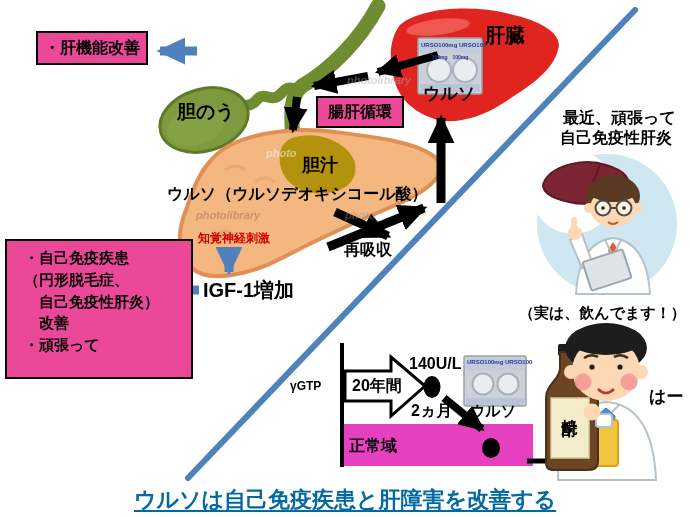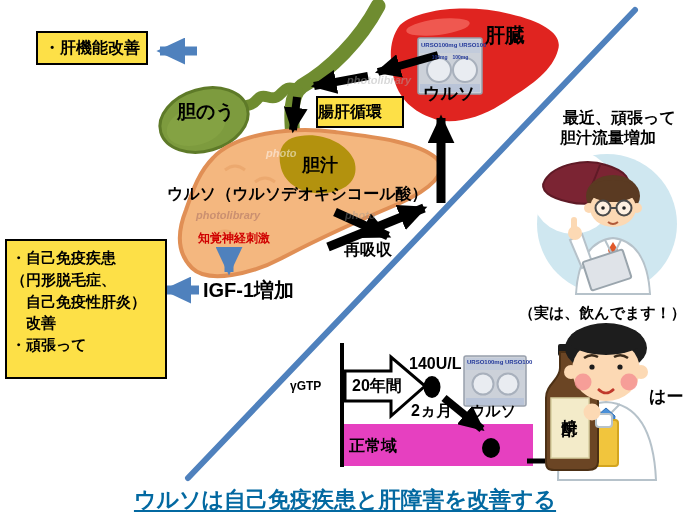--- a/index.html
+++ b/index.html
@@ -2,21 +2,21 @@
 <html><head>
 <meta charset="utf-8">
 <style>
   html,body{margin:0;padding:0;background:#fff;}
   #stage{
     position:relative;width:690px;height:517px;background:#fff;overflow:hidden;
     font-family:"Liberation Sans","DejaVu Sans",sans-serif;
   }
   #art{position:absolute;left:0;top:0;}
   .label{position:absolute;font-weight:bold;color:#000;white-space:nowrap;line-height:1.2;}
-  .box{position:absolute;border:2px solid #000;background:#fde047;font-weight:bold;color:#000;}
+  .box{position:absolute;border:2px solid #000;background:#ec4899;font-weight:bold;color:#000;}
   .wm{position:absolute;font-style:italic;font-weight:bold;font-size:11px;white-space:nowrap;}
   .tiny{position:absolute;font-weight:bold;color:#24399b;white-space:nowrap;}
   #title{
     position:absolute;left:45px;top:485px;width:600px;text-align:center;
     font-size:22px;font-weight:bold;color:#0369a1;
     text-decoration:underline;text-decoration-thickness:2px;text-underline-offset:3px;
   }
   .vtext{writing-mode:vertical-rl;text-orientation:upright;}
 </style>
 </head>
@@ -170,25 +170,25 @@
   <div class="wm" style="left:195px;top:76px;color:rgba(255,255,255,0.6);">photolibrary</div>
   <div class="wm" style="left:347px;top:74px;color:rgba(170,170,170,0.45);">photolibrary</div>
   <div class="wm" style="left:266px;top:147px;color:rgba(255,255,255,0.5);">photo</div>
   <div class="wm" style="left:196px;top:209px;color:rgba(150,95,95,0.45);">photolibrary</div>
   <div class="wm" style="left:345px;top:209px;color:rgba(150,150,150,0.4);">photo</div>
 
   <div class="box" style="left:36px;top:31px;width:108px;height:30px;font-size:16px;display:flex;align-items:center;justify-content:center;">
     <span>・肝機能改善</span>
   </div>
 
-  <div class="box" style="left:316px;top:96px;width:84px;height:28px;font-size:16px;display:flex;align-items:center;">
+  <div class="box" style="left:316px;top:96px;width:84px;height:28px;font-size:16px;display:flex;align-items:center;justify-content:center;">
     <span>腸肝循環</span>
   </div>
 
-  <div class="box" style="left:5px;top:239px;width:150px;height:124px;font-size:15px;padding:6px 4px;line-height:1.45;">
+  <div class="box" style="left:5px;top:239px;width:150px;height:124px;font-size:15px;padding:6px 17px;line-height:1.45;">
     <div>・自己免疫疾患</div>
     <div>（円形脱毛症、</div>
     <div>　自己免疫性肝炎）</div>
     <div>　改善</div>
     <div>・頑張って</div>
   </div>
 
   <div class="label" style="left:177px;top:101px;font-size:19px;">胆のう</div>
   <div class="label" style="left:485px;top:23px;font-size:20px;">肝臓</div>
   <div class="label" style="left:423px;top:84px;font-size:17px;">ウルソ</div>
@@ -196,21 +196,21 @@
   <div class="label" style="left:167px;top:184px;font-size:16px;">ウルソ（ウルソデオキシコール酸）</div>
   <div class="label" style="left:198px;top:231px;font-size:12px;color:#d00000;">知覚神経刺激</div>
   <div class="label" style="left:203px;top:278px;font-size:20px;">IGF-1増加</div>
   <div class="label" style="left:344px;top:240px;font-size:16px;">再吸収</div>
 
   <div class="tiny" style="left:421px;top:42px;width:58px;font-size:6px;text-align:center;">URSO100mg URSO100</div>
   <div class="tiny" style="left:421px;top:54px;width:58px;font-size:5px;text-align:center;">100mg　100mg</div>
   <div class="tiny" style="left:467px;top:359px;width:56px;font-size:6px;text-align:center;">URSO100mg URSO100</div>
 
   <div class="label" style="left:563px;top:108px;font-size:16px;">最近、頑張って</div>
-  <div class="label" style="left:560px;top:128px;font-size:16px;">胆汁流量増加</div>
+  <div class="label" style="left:560px;top:128px;font-size:16px;">自己免疫性肝炎</div>
   <div class="label" style="left:519px;top:304px;font-size:15px;text-align:center;">（実は、飲んでます！）</div>
   <div class="label" style="left:649px;top:387px;font-size:17px;">はー</div>
   <div class="label vtext" style="left:560px;top:406px;font-size:16px;letter-spacing:2px;">焼酎</div>
 
   <div class="label" style="left:290px;top:379px;font-size:12px;">γGTP</div>
   <div class="label" style="left:352px;top:376px;font-size:16px;">20年間</div>
   <div class="label" style="left:409px;top:354px;font-size:16px;">140U/L</div>
   <div class="label" style="left:411px;top:401px;font-size:16px;">2ヵ月</div>
   <div class="label" style="left:470px;top:402px;font-size:15px;">ウルソ</div>
   <div class="label" style="left:349px;top:436px;font-size:16px;">正常域</div>

